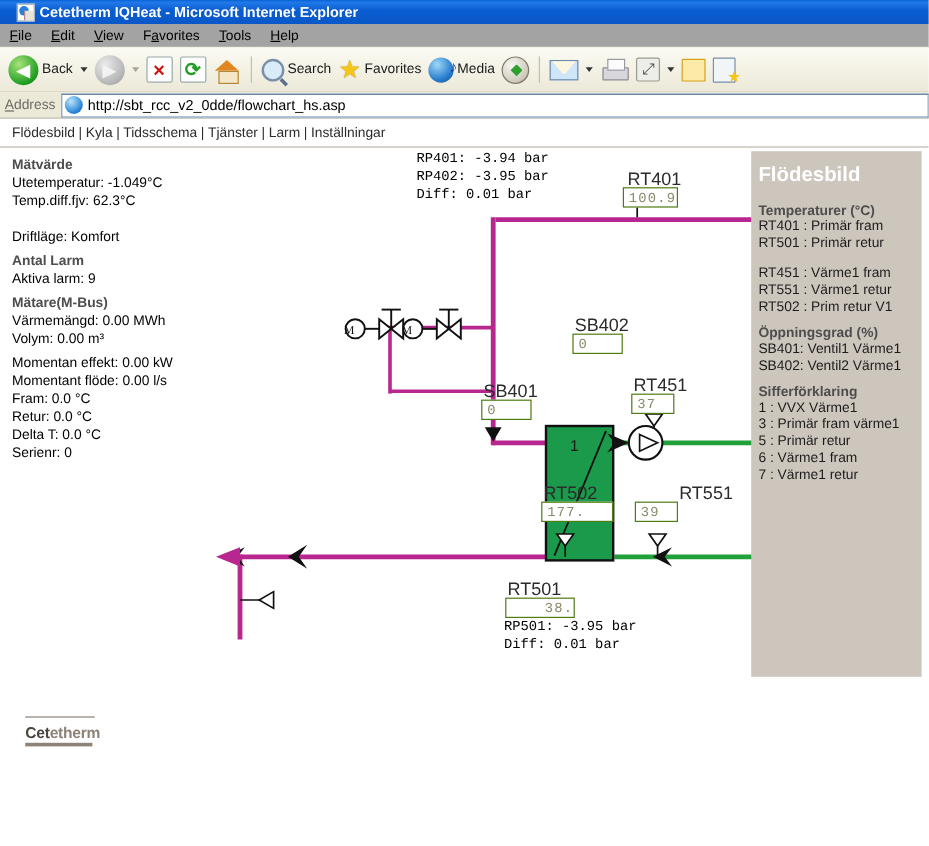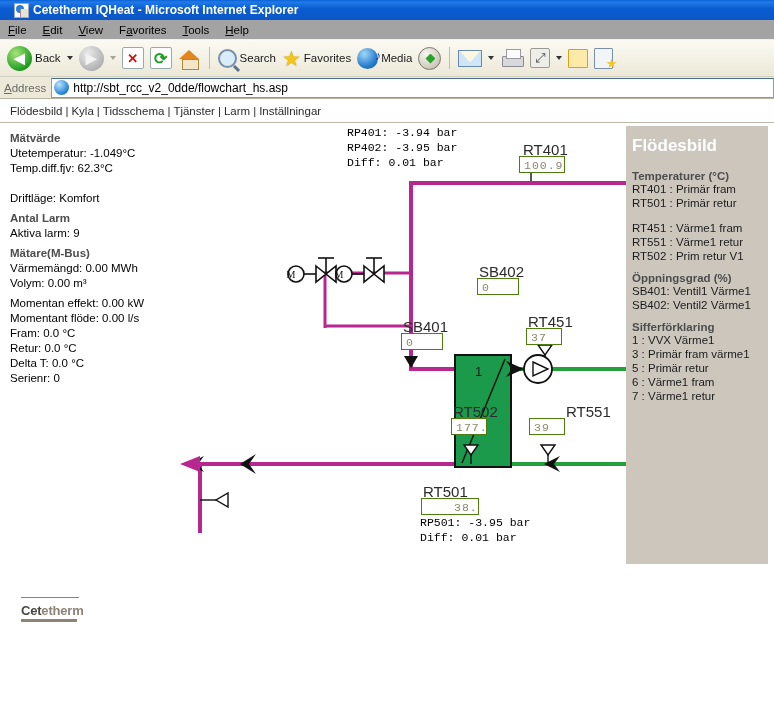--- a/index.html
+++ b/index.html
@@ -542,21 +542,21 @@
       <div class="tlbl" style="left:479px; top:140px;">SB402</div>
       <div class="vbox" style="left:477px; top:155px; width:42px;">0</div>
 
       <div class="tlbl" style="left:403px; top:195px;">SB401</div>
       <div class="vbox" style="left:401px; top:210px; width:42px;">0</div>
 
       <div class="tlbl" style="left:528px; top:190px;">RT451</div>
       <div class="vbox" style="left:526px; top:205px; width:36px;">37</div>
 
       <div class="tlbl" style="left:453px; top:280px;">RT502</div>
-      <div class="vbox" style="left:451px; top:295px; width:36px;">177.</div>
+      <div class="vbox" style="left:451px; top:295px; width:60px;">177.</div>
 
       <div class="tlbl" style="left:531px; top:280px;margin-left:35px;">RT551</div>
       <div class="vbox" style="left:529px; top:295px; width:36px;">39</div>
 
       <div class="tlbl" style="left:423px; top:360px;">RT501</div>
       <div class="vbox" style="left:421px; top:375px; width:58px;padding-left:32px;">38.6</div>
 
       <div class="prtxt" style="left:347px; top:3px;">RP401: -3.94 bar</div>
       <div class="prtxt" style="left:347px; top:18px;">RP402: -3.95 bar</div>
       <div class="prtxt" style="left:347px; top:33px;">Diff: 0.01 bar</div>

